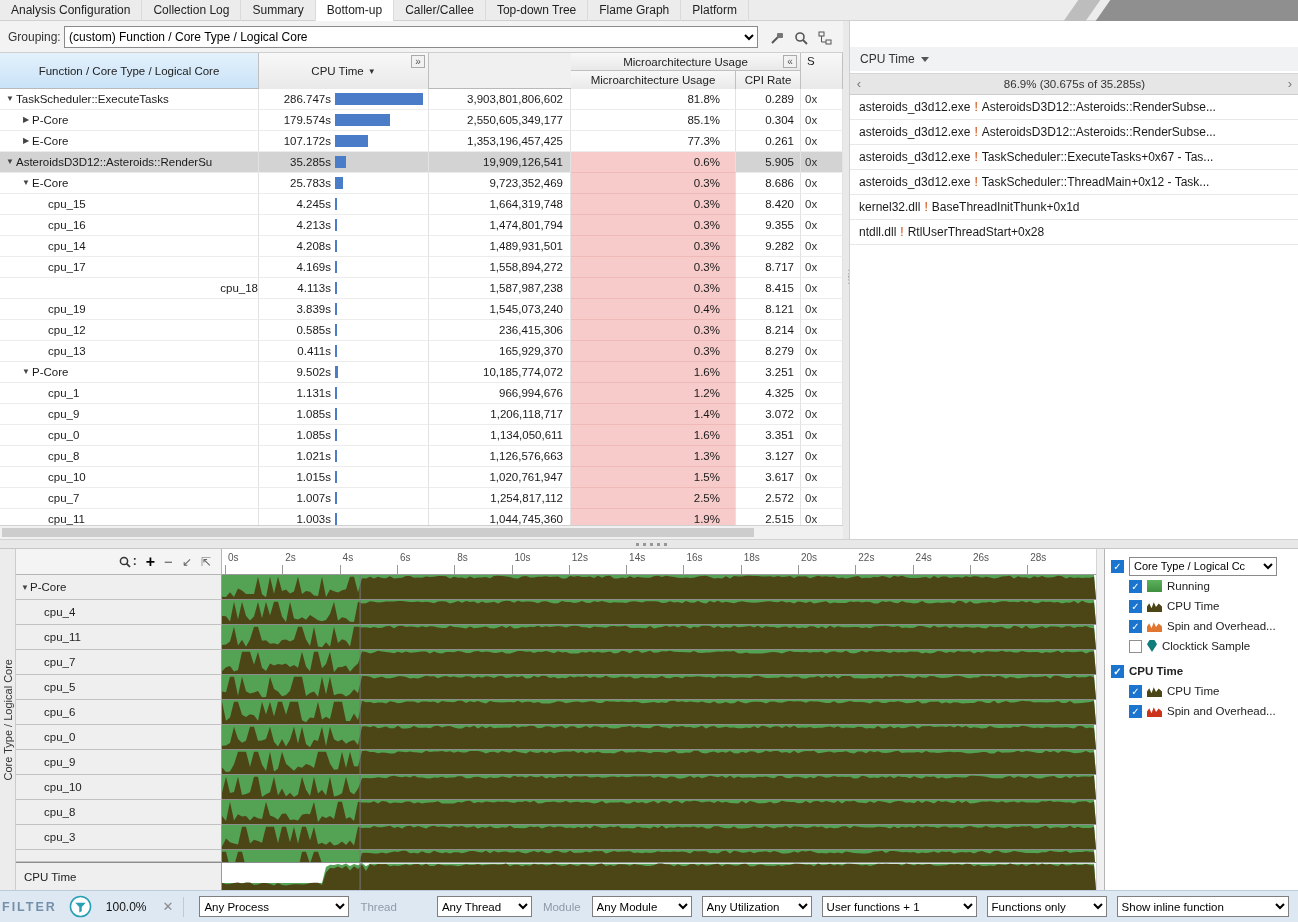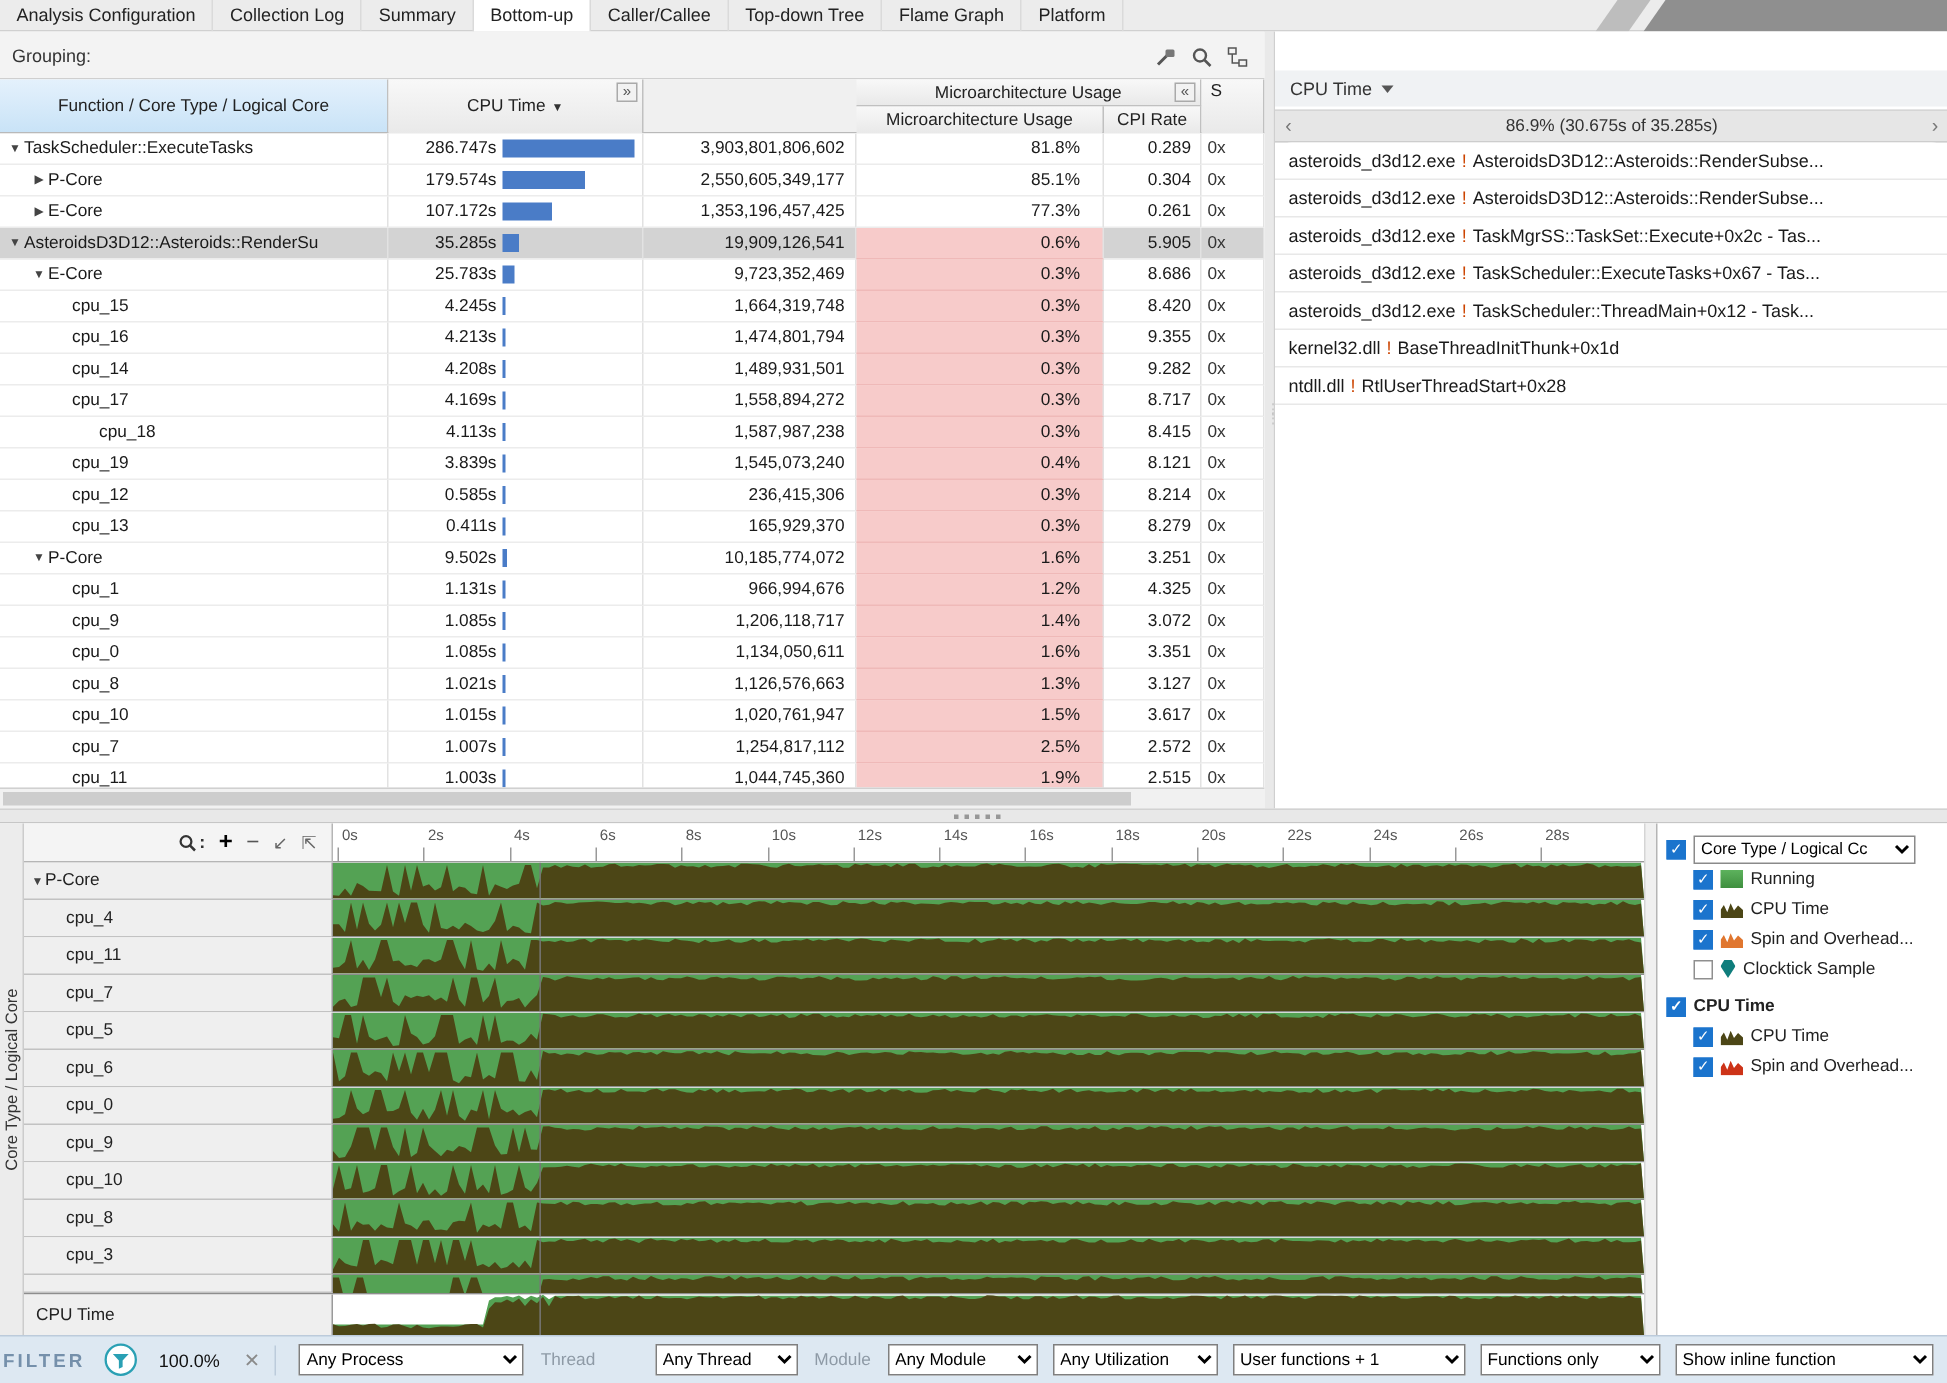--- a/index.html
+++ b/index.html
@@ -142,20 +142,21 @@
       <div class="tab">Flame Graph</div>
       <div class="tab">Platform</div>
       <div class="brand">
         <div class="b2"></div>
         <div class="b1"></div>
       </div>
   </div>
 
   <div class="grouping-bar">
     <span class="glabel">Grouping:</span>
+    <select class="gselect"><option>(custom) Function / Core Type / Logical Core</option></select>
     <span class="gbtn" style="left:766px">
       <svg width="16" height="16" viewBox="0 0 16 16">
           <path d="M3 13 L9 7" stroke="#555" stroke-width="2"></path>
           <rect x="8" y="3" width="6" height="5" rx="1" fill="#777"></rect>
         </svg>
     </span>
     <span class="gbtn" style="left:790px">
       <svg width="16" height="16" viewBox="0 0 16 16">
           <circle cx="7" cy="7" r="4" fill="none" stroke="#555" stroke-width="1.6"></circle>
           <path d="M10 10 L14 14" stroke="#555" stroke-width="1.8"></path>
@@ -307,21 +308,21 @@
           <div class="tc c1">
             <span class="cpu-num">4.169s</span>
             <span class="cpu-bar" style="width: 1.5px;"></span>
           </div>
           <div class="tc c2">1,558,894,272</div>
           <div class="tc c3 pink">0.3%</div>
           <div class="tc c4">8.717</div>
           <div class="tc c5">0x</div>
         </div>
         <div class="trow">
-          <div class="tc c0" style="padding-left: 54px;">
+          <div class="tc c0" style="padding-left: 36px; justify-content: flex-end;">
             <span class="exp"></span>
             <span>cpu_18</span>
           </div>
           <div class="tc c1">
             <span class="cpu-num">4.113s</span>
             <span class="cpu-bar" style="width: 1.5px;"></span>
           </div>
           <div class="tc c2">1,587,987,238</div>
           <div class="tc c3 pink">0.3%</div>
           <div class="tc c4">8.415</div>
@@ -496,21 +497,20 @@
       <span class="cs-metric"><span>CPU Time</span><span class="chev"></span></span>
     </div>
     <div class="cs-nav">
       <span class="arr l">‹</span>
       <span>86.9% (30.675s of 35.285s)</span>
       <span class="arr r">›</span>
     </div>
     <div class="cs-frames" id="csFrames">
         <div class="cs-frame"><span>asteroids_d3d12.exe</span><span class="bang">!</span><span>AsteroidsD3D12::Asteroids::RenderSubse...</span></div>
         <div class="cs-frame"><span>asteroids_d3d12.exe</span><span class="bang">!</span><span>AsteroidsD3D12::Asteroids::RenderSubse...</span></div>
-        <div class="cs-frame"><span>asteroids_d3d12.exe</span><span class="bang">!</span><span>TaskMgrSS::TaskSet::Execute+0x2c - Tas...</span></div>
         <div class="cs-frame"><span>asteroids_d3d12.exe</span><span class="bang">!</span><span>TaskScheduler::ExecuteTasks+0x67 - Tas...</span></div>
         <div class="cs-frame"><span>asteroids_d3d12.exe</span><span class="bang">!</span><span>TaskScheduler::ThreadMain+0x12 - Task...</span></div>
         <div class="cs-frame"><span>kernel32.dll</span><span class="bang">!</span><span>BaseThreadInitThunk+0x1d</span></div>
         <div class="cs-frame"><span>ntdll.dll</span><span class="bang">!</span><span>RtlUserThreadStart+0x28</span></div>
       </div>
   </div>
 
   <div class="hsplit">
     <div class="hdots">
         <i></i>

